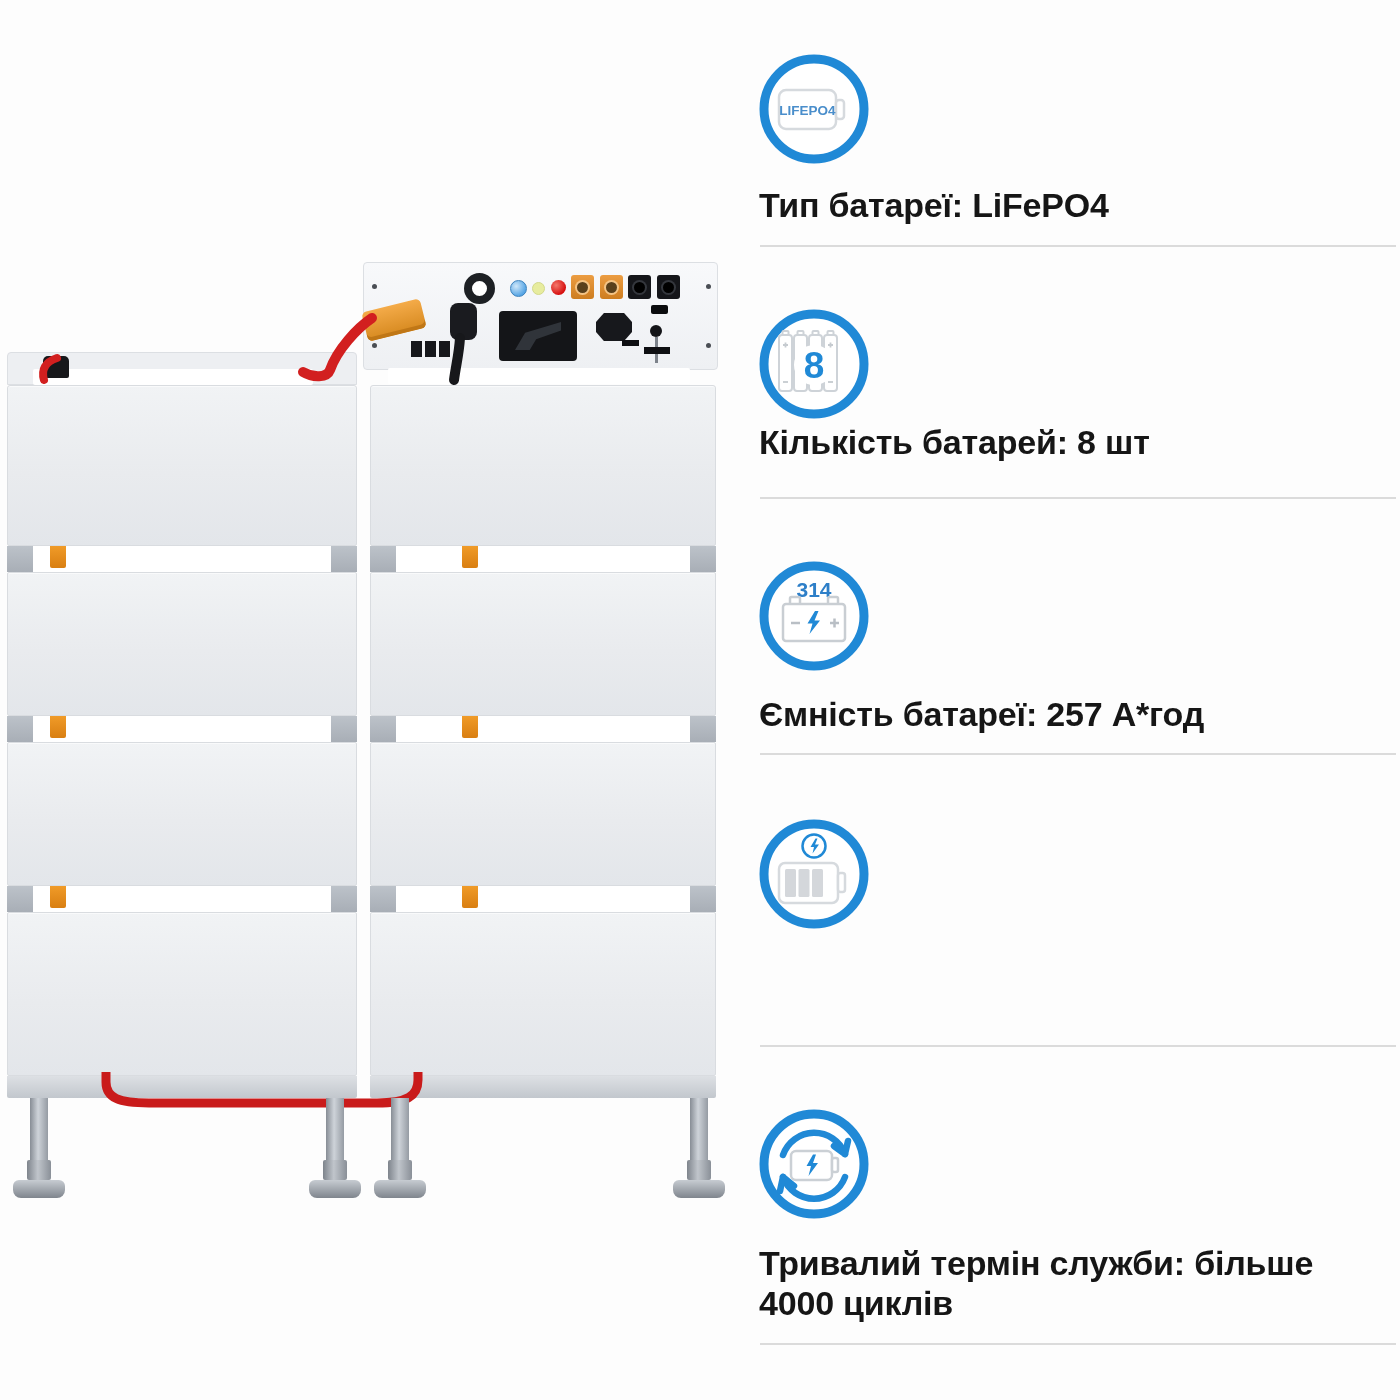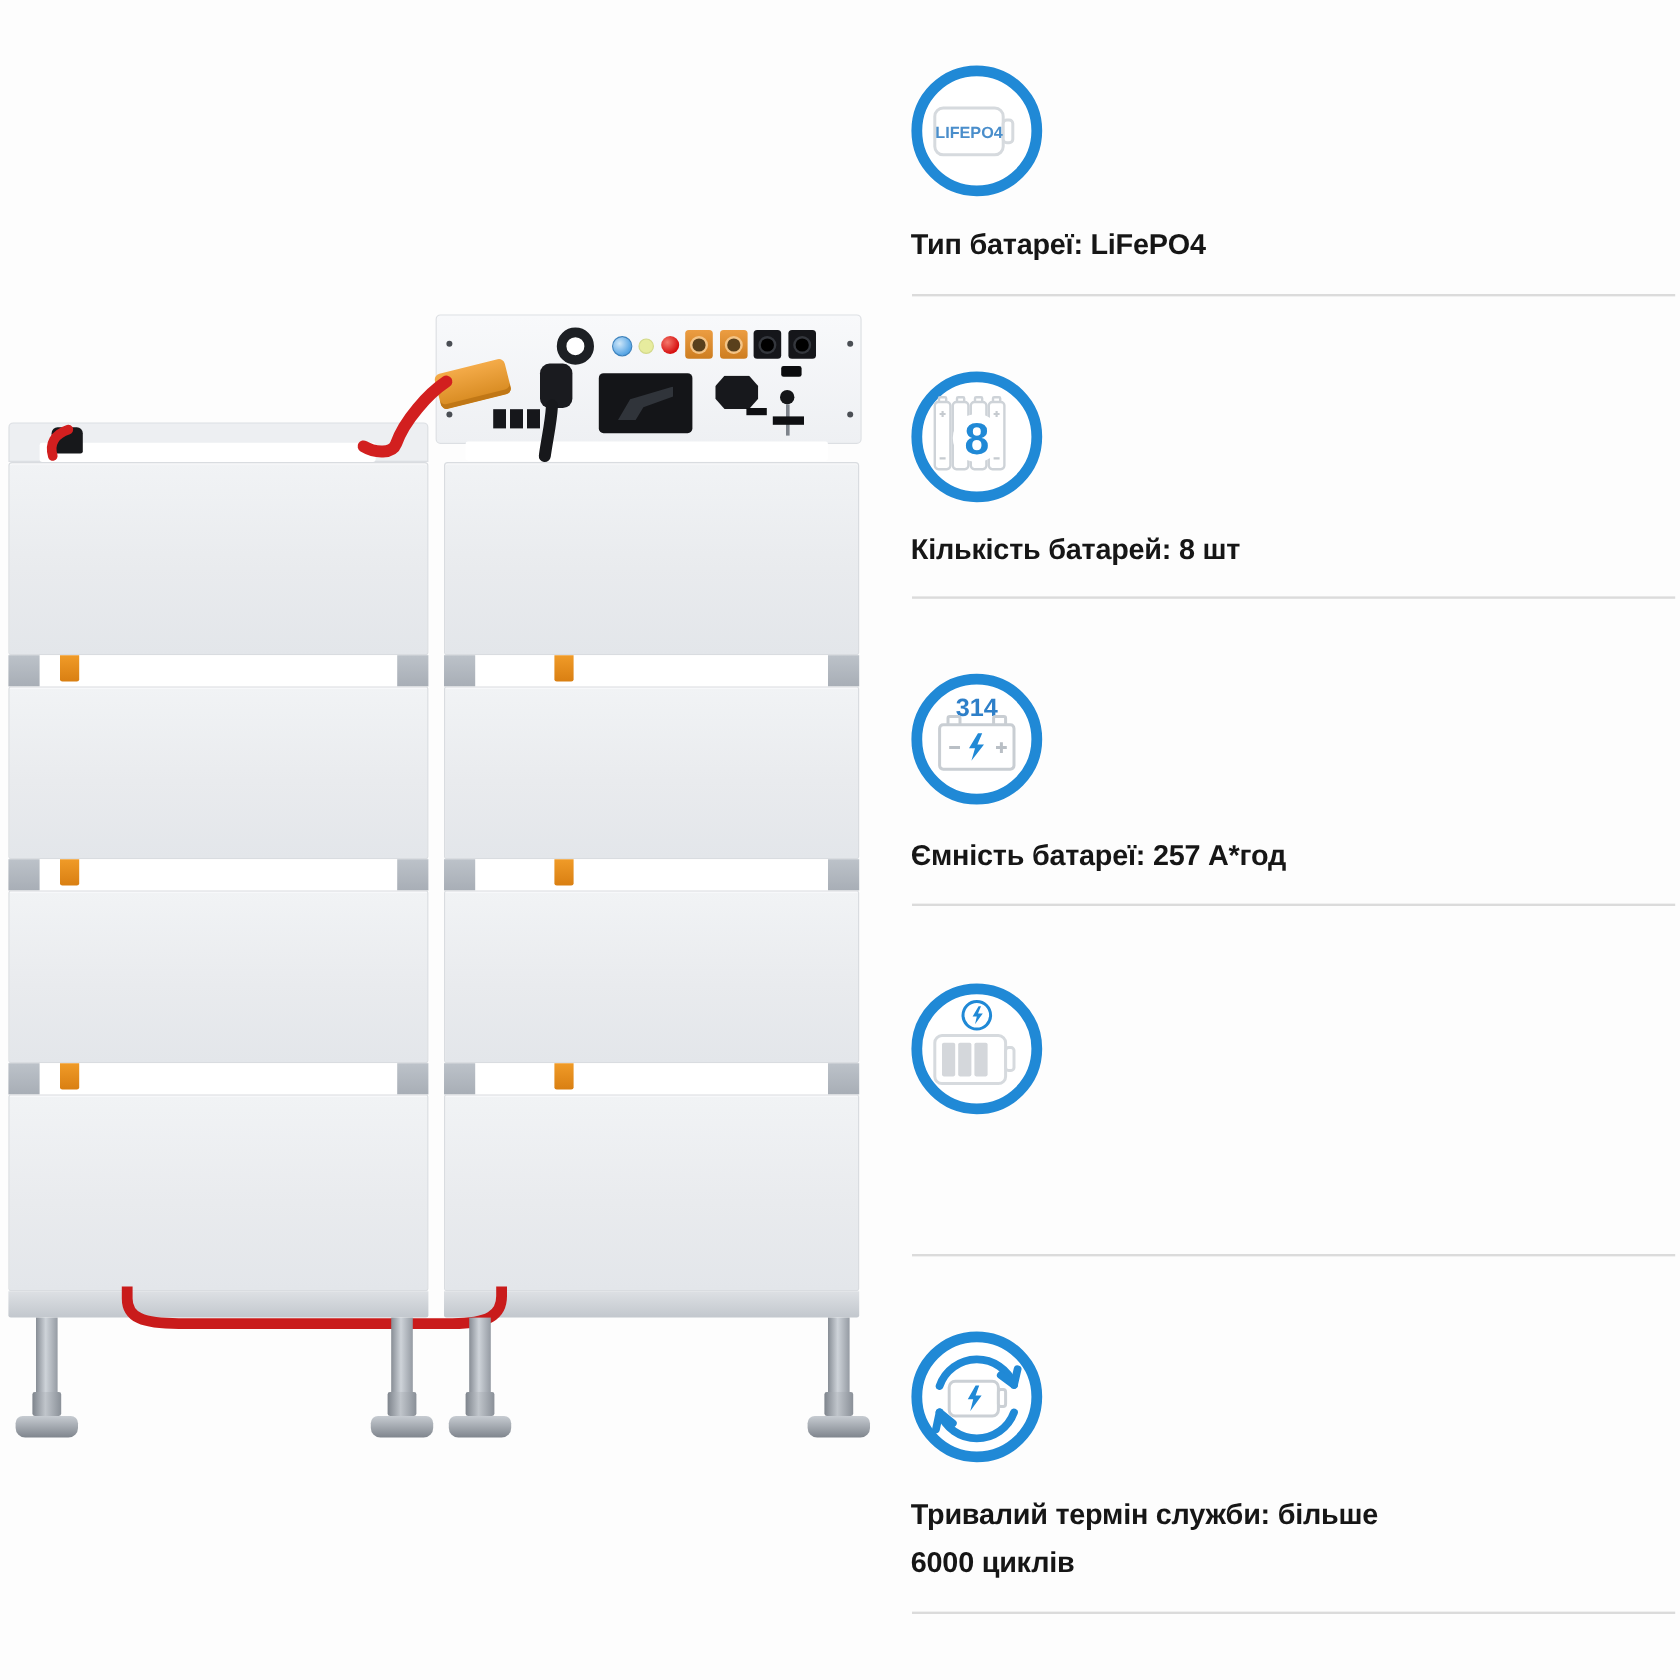--- a/index.html
+++ b/index.html
@@ -1,21 +1,21 @@
 <!DOCTYPE html>
 <html><head>
 <meta charset="utf-8">
 <style>
   * { margin:0; padding:0; box-sizing:border-box; }
   html,body { width:1400px; height:1400px; background:#fdfdfd; font-family:"Liberation Sans", sans-serif; }
   .stage { position:relative; width:1400px; height:1400px; overflow:hidden; background:#fdfdfd; }
 
   
   .feature-icon { position:absolute; left:758px; width:112px; height:112px; }
-  .feature-label { position:absolute; left:759px; width:640px; font-size:24px; line-height:40px;
+  .feature-label { position:absolute; left:759px; width:640px; font-size:34px; line-height:40px;
                    font-weight:700; color:#161616; white-space:pre-line; letter-spacing:-0.2px; }
   .divider { position:absolute; left:760px; width:636px; height:2px; background:#dbdbdb; }
   svg text { font-family:"Liberation Sans", sans-serif; }
 
   
   .illus { position:absolute; left:7px; top:262px; width:720px; height:952px; }
   .tower { position:absolute; top:0; height:840px; }
   .t-left  { left:0;  width:350px; }
   .t-right { left:363px; width:346px; }
 
@@ -238,21 +238,21 @@
     </g>
     <g stroke="#c6cbd0" stroke-width="1.8">
       <path d="M 25 37 h 5 M 27.5 34.5 v 5"></path>
         <path d="M 70 37 h 5 M 72.5 34.5 v 5"></path>
       <path d="M 25 74 h 5"></path>
         <path d="M 70 74 h 5"></path>
     </g>
     <circle cx="56" cy="57" r="20" fill="#fff"></circle>
     <text x="56" y="70" text-anchor="middle" font-size="37" font-weight="bold" fill="#2089d6">8</text>
   </svg>
-  <div class="feature-label" style="top:439px">Кількість батарей: 8 шт</div>
+  <div class="feature-label" style="top:422px">Кількість батарей: 8 шт</div>
   <div class="divider" style="top:497px"></div>
 
   <svg class="feature-icon" style="top:560px" viewBox="0 0 112 112">
     <circle cx="56" cy="56" r="50" fill="#fff" stroke="#2089d6" stroke-width="9"></circle>
     <text x="56" y="37" text-anchor="middle" font-size="21" font-weight="bold" fill="#2e7fc8">314</text>
     <g fill="#fff" stroke="#c9ced3" stroke-width="2.5">
       <rect x="32" y="37" width="10" height="8" rx="1.5"></rect>
         <rect x="70" y="37" width="10" height="8" rx="1.5"></rect>
       <rect x="25" y="44" width="62" height="37" rx="3"></rect>
     </g>
@@ -283,16 +283,16 @@
       <path d="M 25 47 A 33 33 0 0 1 87 46"></path>
       <path d="M 87 46 L 76 38 M 87 46 L 90 33"></path>
       <path d="M 87 69 A 33 33 0 0 1 25 69"></path>
       <path d="M 25 69 L 36 78 M 25 69 L 22 83"></path>
     </g>
     <rect x="33" y="43" width="41" height="29" rx="5" fill="#fff" stroke="#cbd0d5" stroke-width="2.5"></rect>
     <rect x="74" y="50" width="6" height="14" rx="2" fill="#fff" stroke="#cbd0d5" stroke-width="2.5"></rect>
     <polygon points="55,46.5 48.5,58 53,58 50.5,68 60,55 55,55 58,46.5" fill="#2089d6"></polygon>
   </svg>
   <div class="feature-label" style="top:1243px">Тривалий термін служби: більше
-6000 циклів</div>
+4000 циклів</div>
   <div class="divider" style="top:1343px"></div>
 
 </div>
 
 </body></html>

